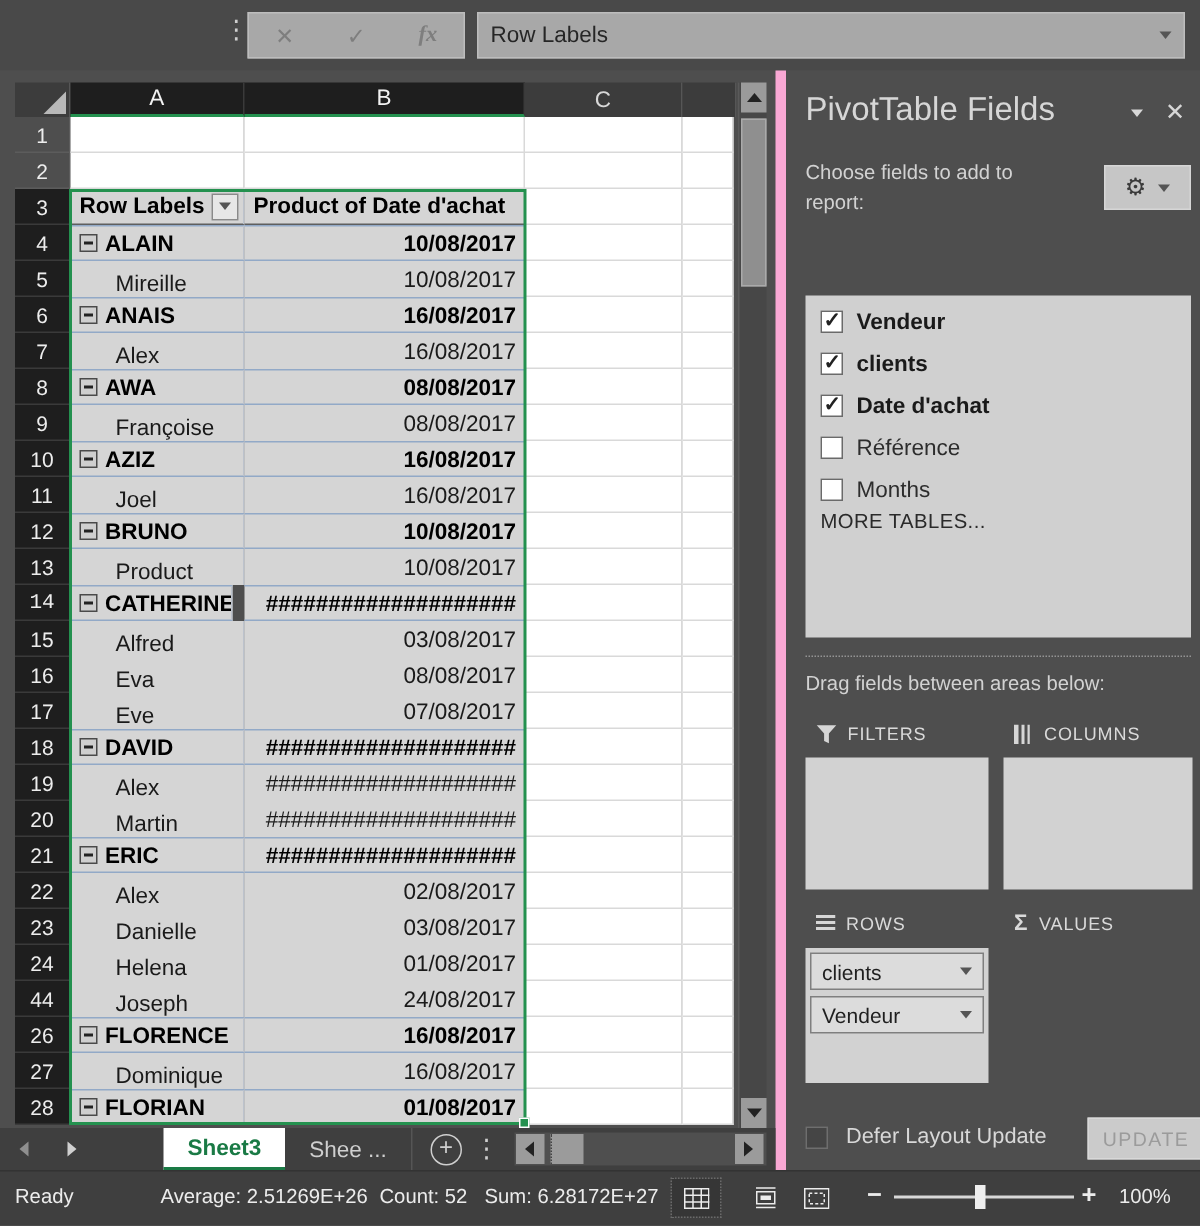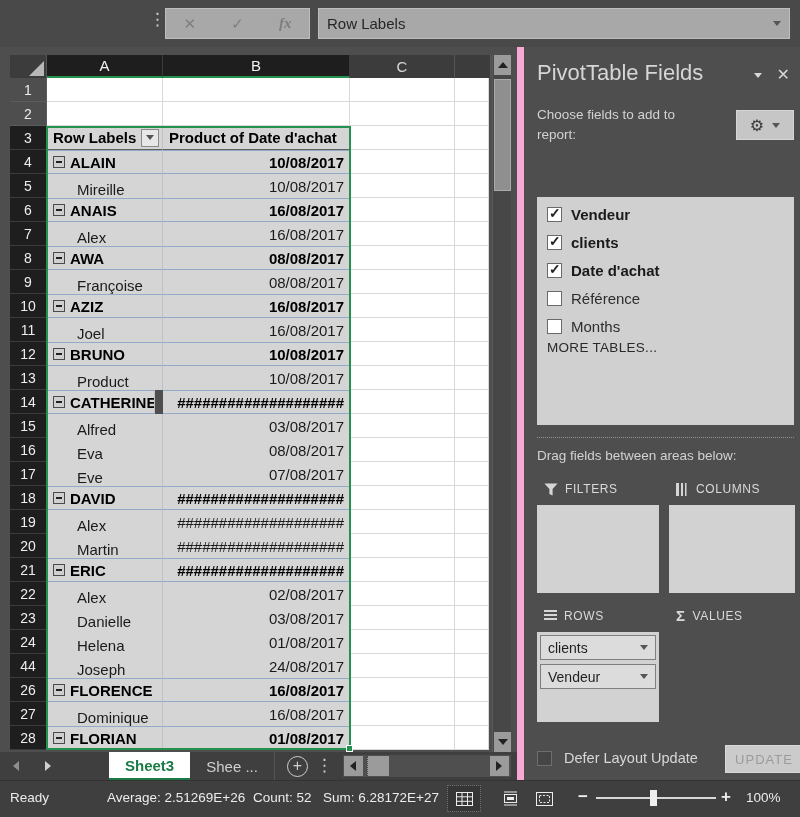--- a/index.html
+++ b/index.html
@@ -253,21 +253,21 @@
         <div class="abs cell colB pivot num bold btop bbot" style="left: 163px; top: 295px; width: 187px; height: 24px;">10/08/2017</div>
         <div class="abs cell white" style="left: 350px; top: 295px; width: 105px; height: 24px;"></div>
         <div class="abs cell white" style="left: 455px; top: 295px; width: 34px; height: 24px;"></div>
         <div class="abs rowhead sel" style="left: 10px; top: 319px; width: 37px; height: 24px;">13</div>
         <div class="abs cell colA pivot indent" style="left: 47px; top: 319px; width: 116px; height: 24px;">
           <span>Product</span>
         </div>
         <div class="abs cell colB pivot num" style="left: 163px; top: 319px; width: 187px; height: 24px;">10/08/2017</div>
         <div class="abs cell white" style="left: 350px; top: 319px; width: 105px; height: 24px;"></div>
         <div class="abs cell white" style="left: 455px; top: 319px; width: 34px; height: 24px;"></div>
-        <div class="abs rowhead sel" style="left: 10px; top: 343px; width: 37px; height: 24px;">14</div>
+        <div class="abs rowhead sel" style="left: 10px; top: 343px; width: 37px; height: 24px; font-family: Liberation Mono, monospace;">14</div>
         <div class="abs cell colA pivot bold name btop bbot" style="left: 47px; top: 343px; width: 108px; height: 24px;">
           <span class="collapse-box">
             <i></i>
           </span>
           <span>CATHERINE</span>
         </div>
         <div class="abs cell colB pivot num bold btop bbot" style="left: 163px; top: 343px; width: 187px; height: 24px;">####################</div>
         <div class="abs cell white" style="left: 350px; top: 343px; width: 105px; height: 24px;"></div>
         <div class="abs cell white" style="left: 455px; top: 343px; width: 34px; height: 24px;"></div>
         <div class="abs rowhead sel" style="left: 10px; top: 367px; width: 37px; height: 24px;">15</div>

